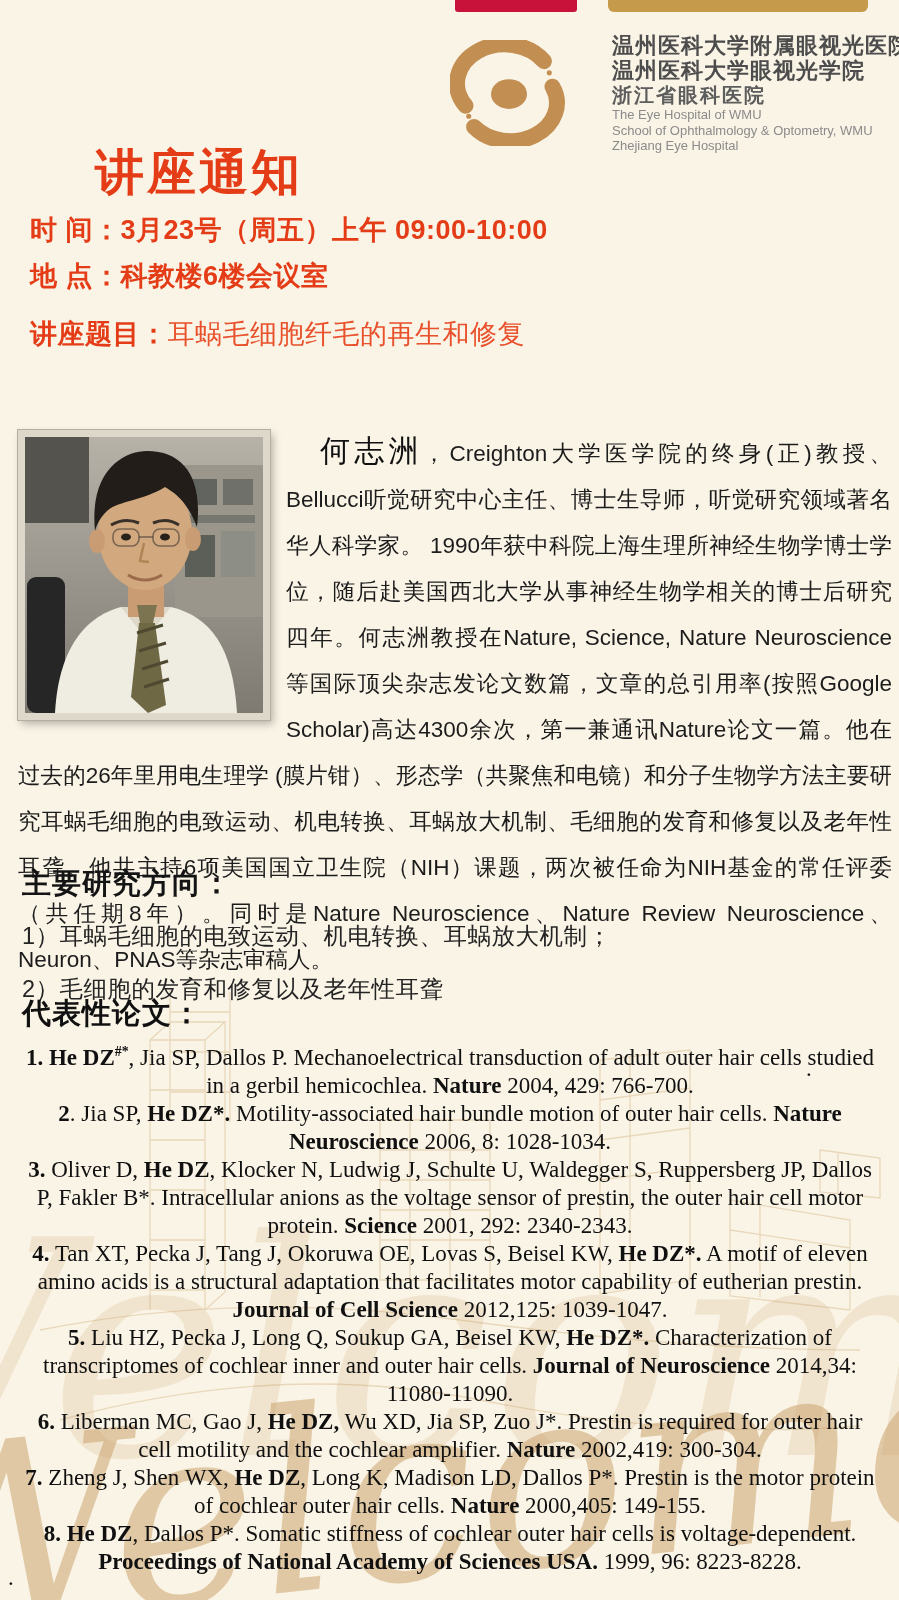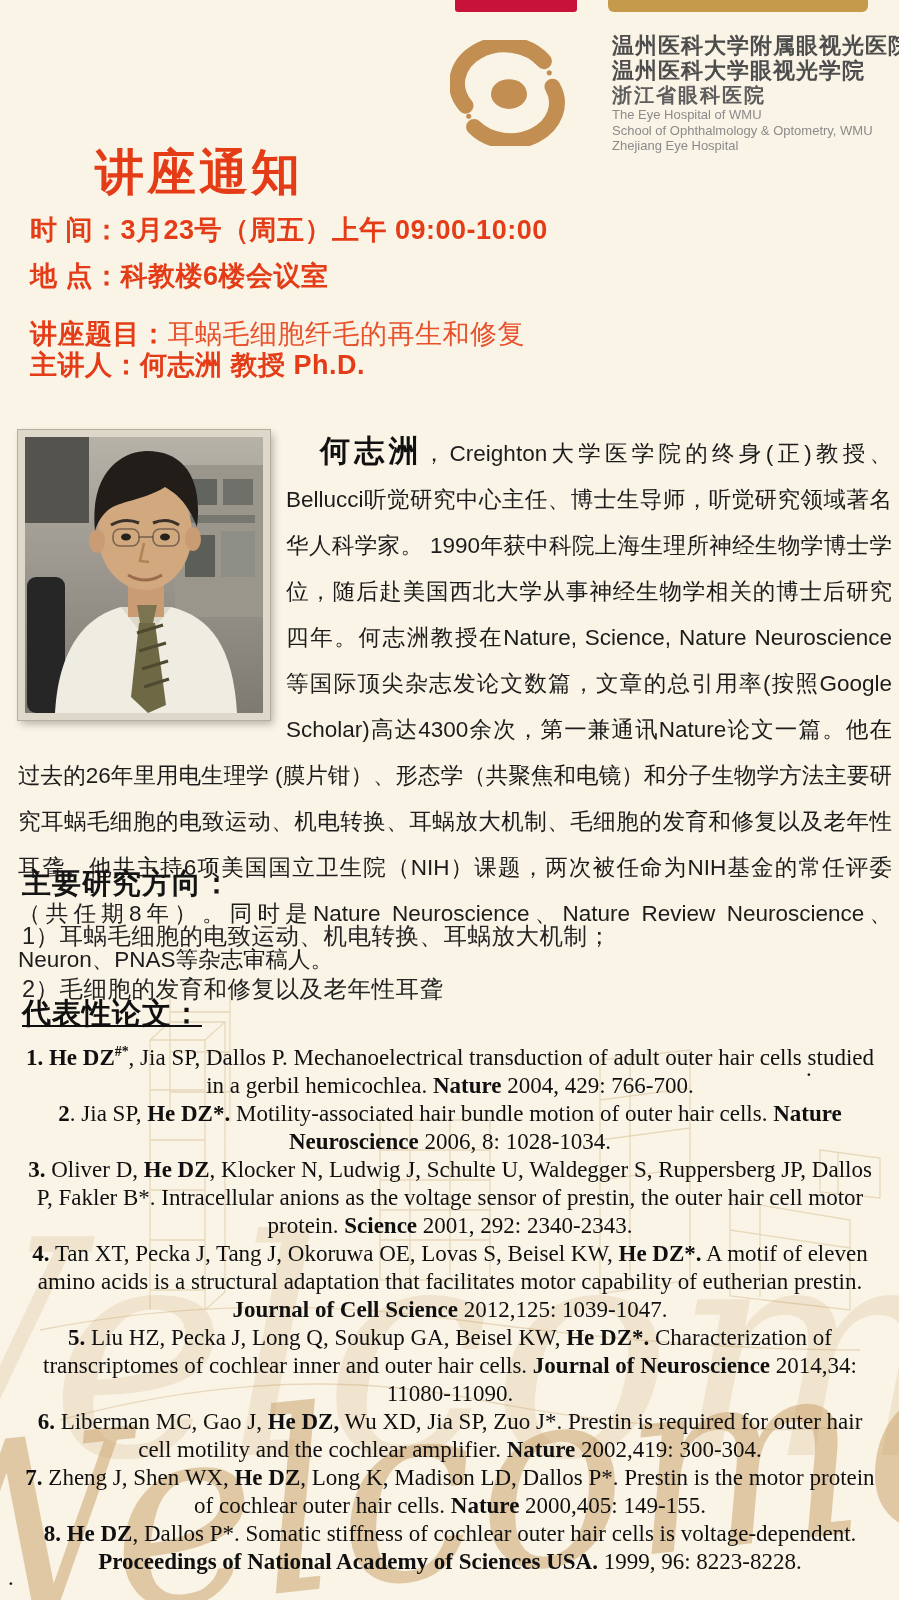--- a/index.html
+++ b/index.html
@@ -30,30 +30,30 @@
   .row0{top:212px;} .row1{top:258px;} .row2{top:295px;margin-top:21px;} .row3{top:347px;}
   .val-light{font-weight:400;color:#e8512c;}
   
   .bio{position:absolute;left:18px;top:428px;width:874px;}
   .photo{float:left;width:238px;height:276px;margin:2px 16px 12px 0;
          border:7px solid #ded8ca;outline:1px solid #b5ad9d;
          box-shadow:3px 4px 8px rgba(0,0,0,.28);background:#9a968c;}
   .photo svg{display:block;width:238px;height:276px;}
   .bio-text{margin:0;font-size:22.5px;line-height:46px;text-align:justify;
             color:#1c1c1c;text-indent:34px;}
-  .bio-name{font-size:30px;font-weight:bold;color:#111;}
+  .bio-name{font-size:30px;font-weight:normal;color:#111;}
   
   .research{position:absolute;left:22px;top:864px;width:860px;}
   .research h2{margin:0 0 16px 0;font-family:"Liberation Serif",serif;
                font-size:29px;font-weight:700;color:#141414;letter-spacing:1px;}
   .research p{margin:5px 0 21px 0;font-size:23.5px;color:#242424;letter-spacing:0.5px;}
   
   .pubs{position:absolute;left:22px;top:994px;width:856px;}
   .pubs h2{margin:0 0 10px 0;font-family:"Liberation Serif",serif;
-           font-size:29px;font-weight:700;color:#101010;letter-spacing:1px;text-decoration:underline;}
+           font-size:29px;font-weight:700;color:#101010;letter-spacing:1px;}
   .pub{margin:0;font-family:"Liberation Serif",serif;font-size:23px;
        line-height:28px;color:#101010;text-align:center;}
   .pub .b{font-weight:bold;}
   .pub sup{font-size:60%;line-height:0;}
   .stray{position:absolute;left:806px;top:1056px;font-family:"Liberation Serif",serif;
          font-size:23px;color:#101010;}
   .enddot{position:absolute;left:8px;top:1565px;font-family:"Liberation Serif",serif;
           font-size:23px;color:#101010;}
 </style>
 </head>
@@ -96,21 +96,20 @@
     <div class="en">The Eye Hospital of WMU</div>
     <div class="en">School of Ophthalmology &amp; Optometry, WMU</div>
     <div class="en">Zhejiang Eye Hospital</div>
   </div>
 
   <h1 class="title">讲座通知</h1>
 
   <p class="info-row row0"><span>时  间：</span><span>3月23号（周五）上午 09:00-10:00</span></p>
   <p class="info-row row1"><span>地  点：</span><span>科教楼6楼会议室</span></p>
   <p class="info-row row2"><span>讲座题目：</span><span class="val-light">耳蜗毛细胞纤毛的再生和修复</span></p>
-  <p class="info-row row3"><span>主讲人：</span><span>何志洲 教授 Ph.D.</span></p>
 
   <div class="bio">
     <div class="photo">
       <svg viewBox="0 0 238 276" preserveAspectRatio="none" aria-hidden="true">
         <defs>
           <linearGradient id="pbg" x1="0" y1="0" x2="0" y2="1">
             <stop offset="0" stop-color="#b6b2a8"></stop>
               <stop offset="1" stop-color="#7e7a72"></stop>
           </linearGradient>
         </defs>

